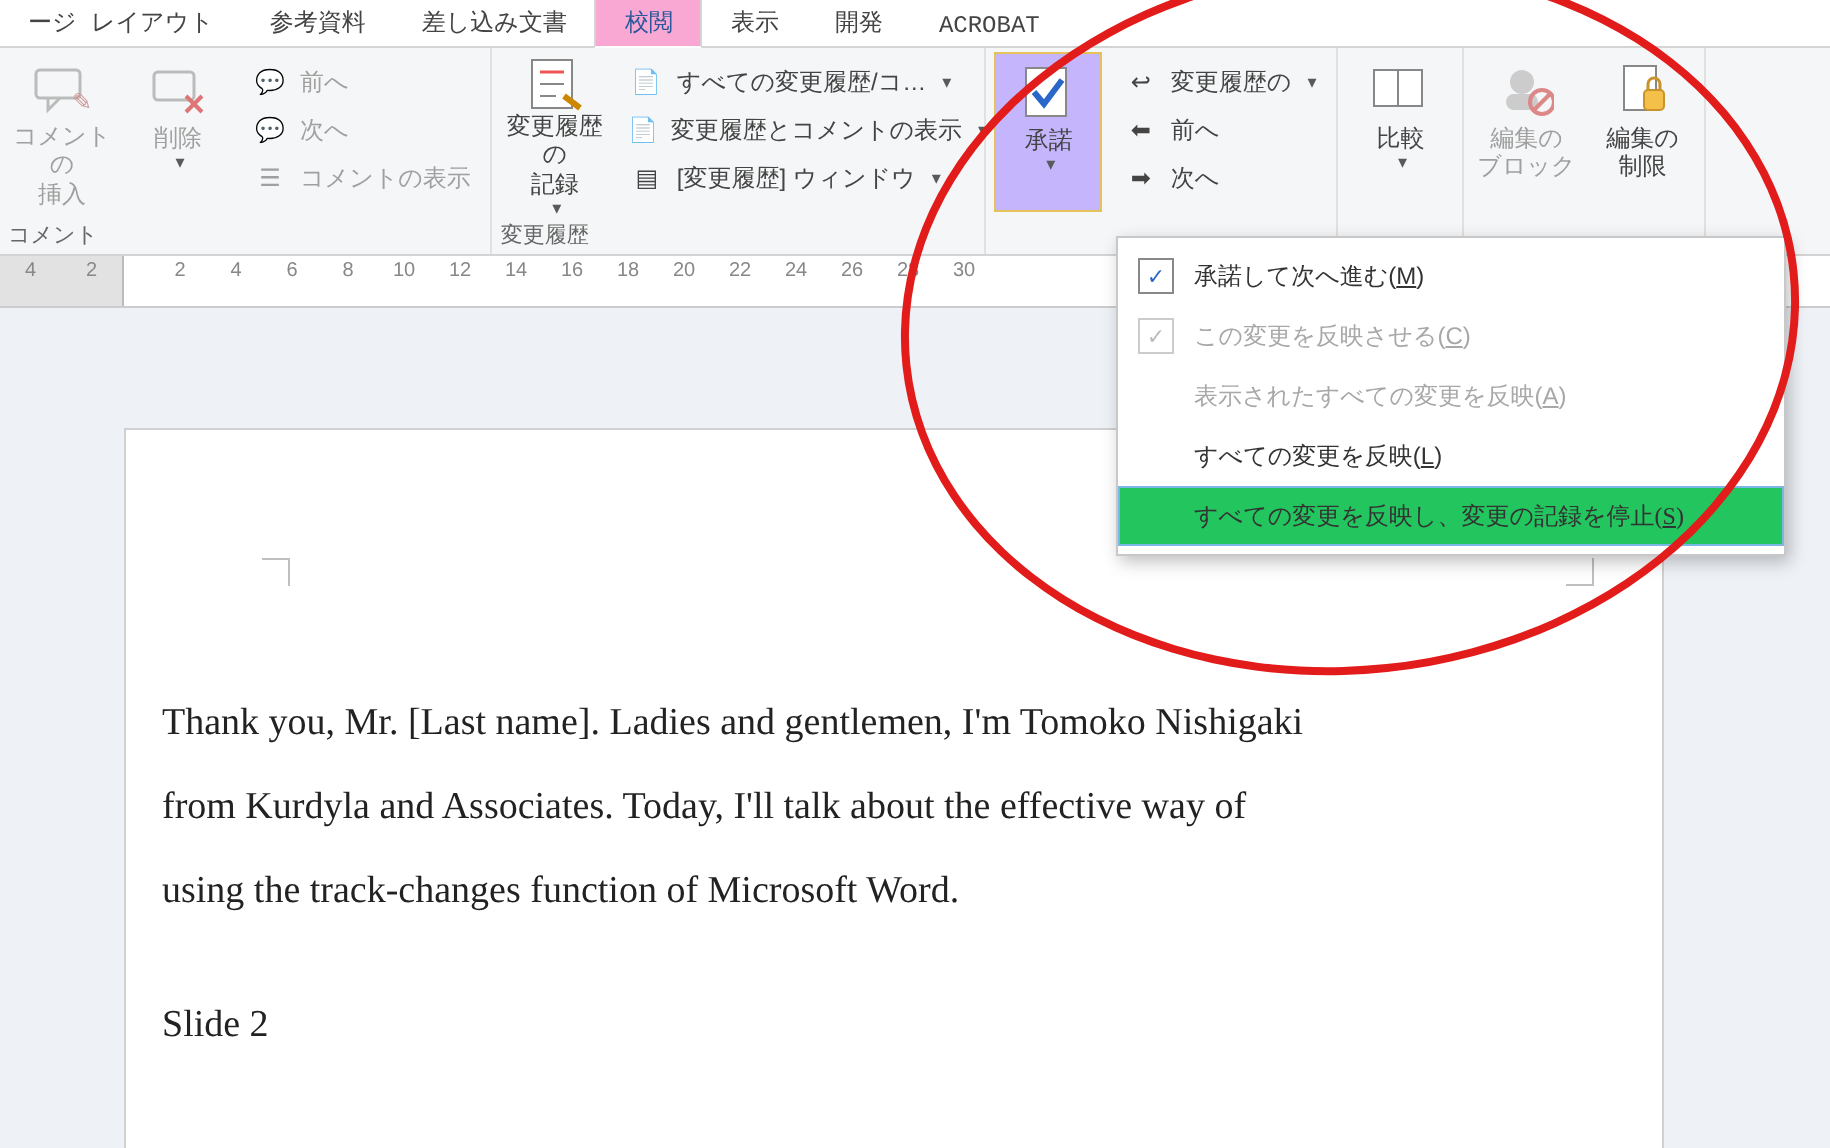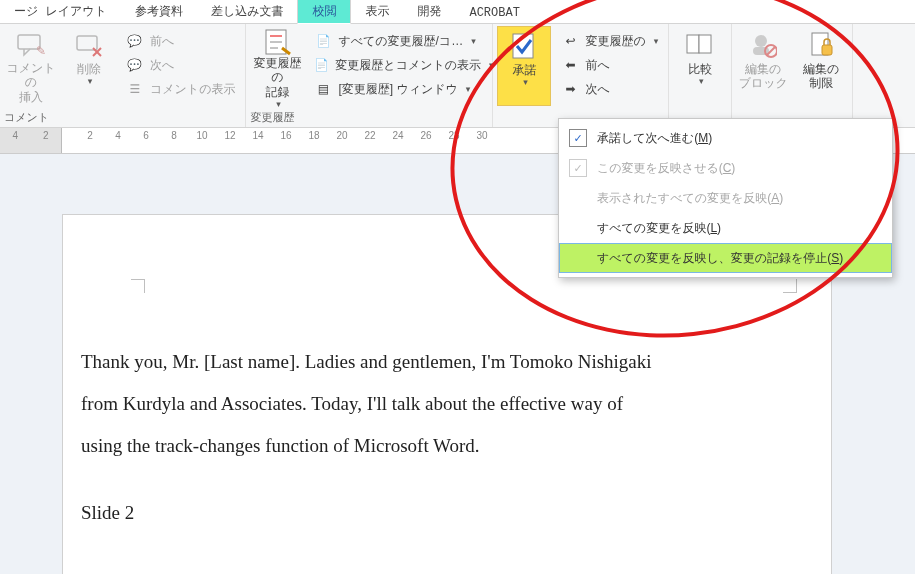--- a/index.html
+++ b/index.html
@@ -24,21 +24,21 @@
   }
   .tab {
     padding: 3px 14px;
     color: #444;
     cursor: pointer;
   }
   .tab.active {
     color: #2a579a;
     border: 1px solid #d4d4d4;
     border-bottom: 1px solid #fff;
-    background: #5eead4;
+    background: #f9a8d4;
     position: relative;
     top: 1px;
   }
   .ribbon {
     display: flex;
     height: 104px;
     background: #f5f6f7;
     border-bottom: 1px solid #d4d4d4;
   }
   .group {
@@ -139,21 +139,21 @@
     box-shadow: 2px 3px 8px rgba(0,0,0,.25);
     z-index: 20;
     padding: 4px 0;
   }
   .menu-item {
     display:flex; align-items:center; gap:10px;
     padding: 6px 12px 6px 10px;
     cursor:pointer; color:#333;
   }
   .menu-item.disabled { color:#a8a8a8; cursor:default;}
-  .menu-item.hover { background:#bef264; border:1px solid #7ab7e5; padding:5px 11px 5px 9px;}
+  .menu-item.hover { background:#22c55e; border:1px solid #7ab7e5; padding:5px 11px 5px 9px;font-family:Liberation Serif, serif;}
   .menu-item .ico { width:18px; height:18px; display:flex; align-items:center; justify-content:center;}
   .menu-item u { text-decoration: underline; }
   .circle {
     position:absolute;
     left: 450px; top: -18px;
     width: 450px; height: 355px;
     border: 4px solid #e21b1b;
     border-radius: 50%;
     pointer-events: none;
     z-index: 30;
@@ -250,21 +250,21 @@
           <span>[変更履歴] ウィンドウ</span>
           <span class="ddarrow">▾</span>
         </div>
       </div>
     </div>
     <div class="group-label">変更履歴</div>
   </div>
 
   <div class="group" style="border-right:none;">
     <div class="group-body">
-      <div class="bigbtn" style="background:#fde047;border:1px solid #e5c35a;">
+      <div class="bigbtn" style="background:#c4b5fd;border:1px solid #e5c35a;">
         <div class="ico accept-ico">
           <svg width="30" height="28">
               <rect x="4" y="2" width="20" height="24" fill="#fff" stroke="#888"></rect>
               <path d="M8 14 L13 20 L22 8" fill="none" stroke="#2a67c9" stroke-width="3"></path>
             </svg>
         </div>
         <span>承諾</span>
         <span class="ddarrow">▾</span>
       </div>
       <div class="stack">

